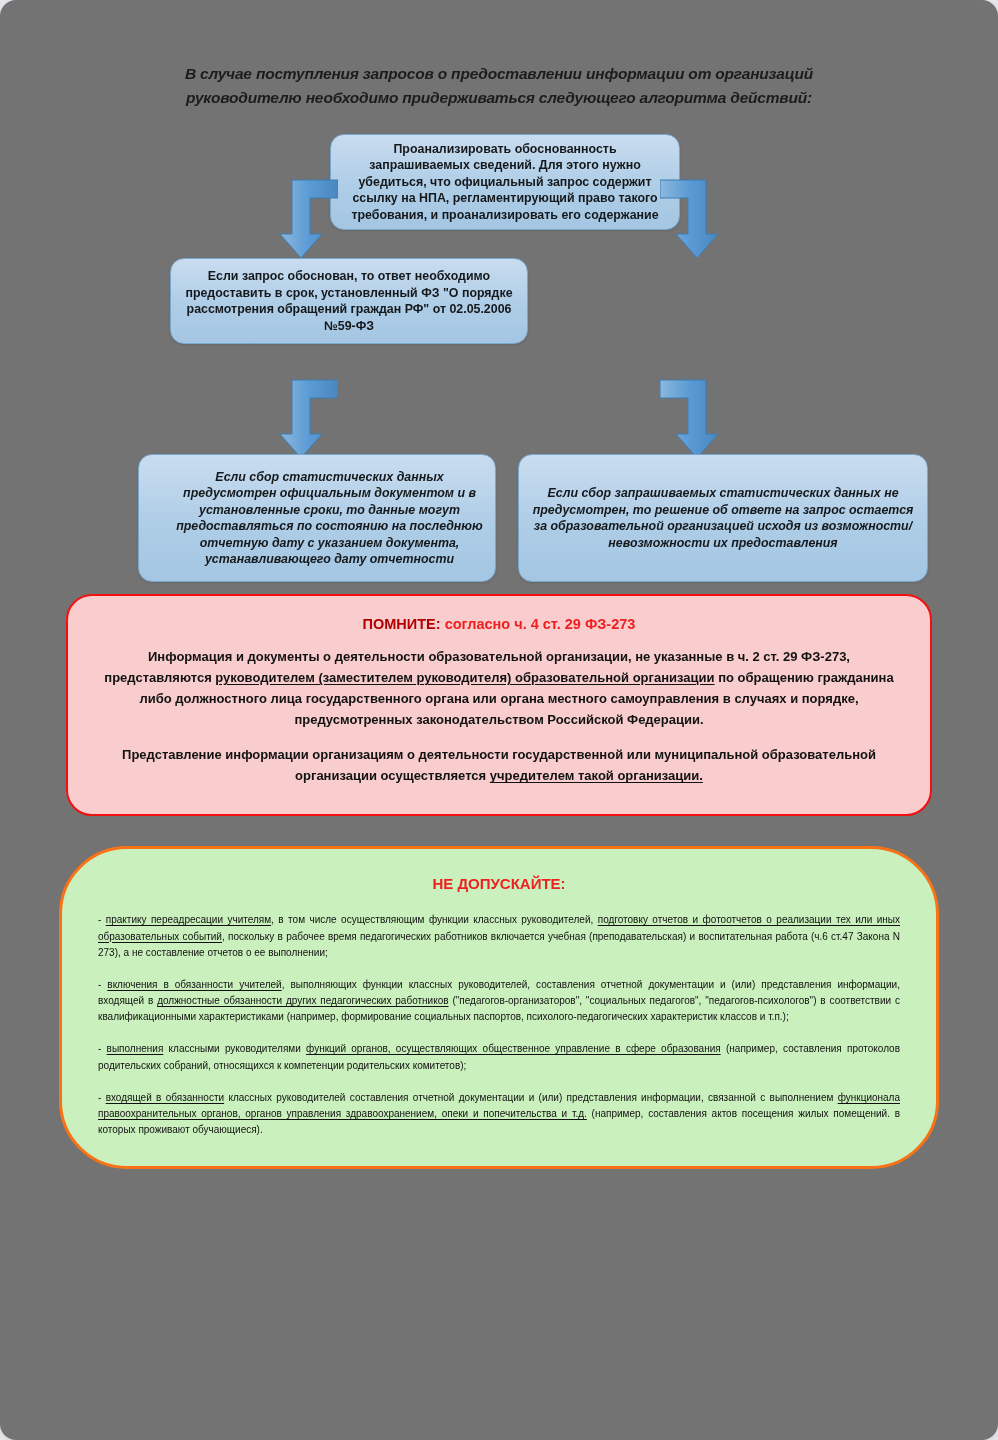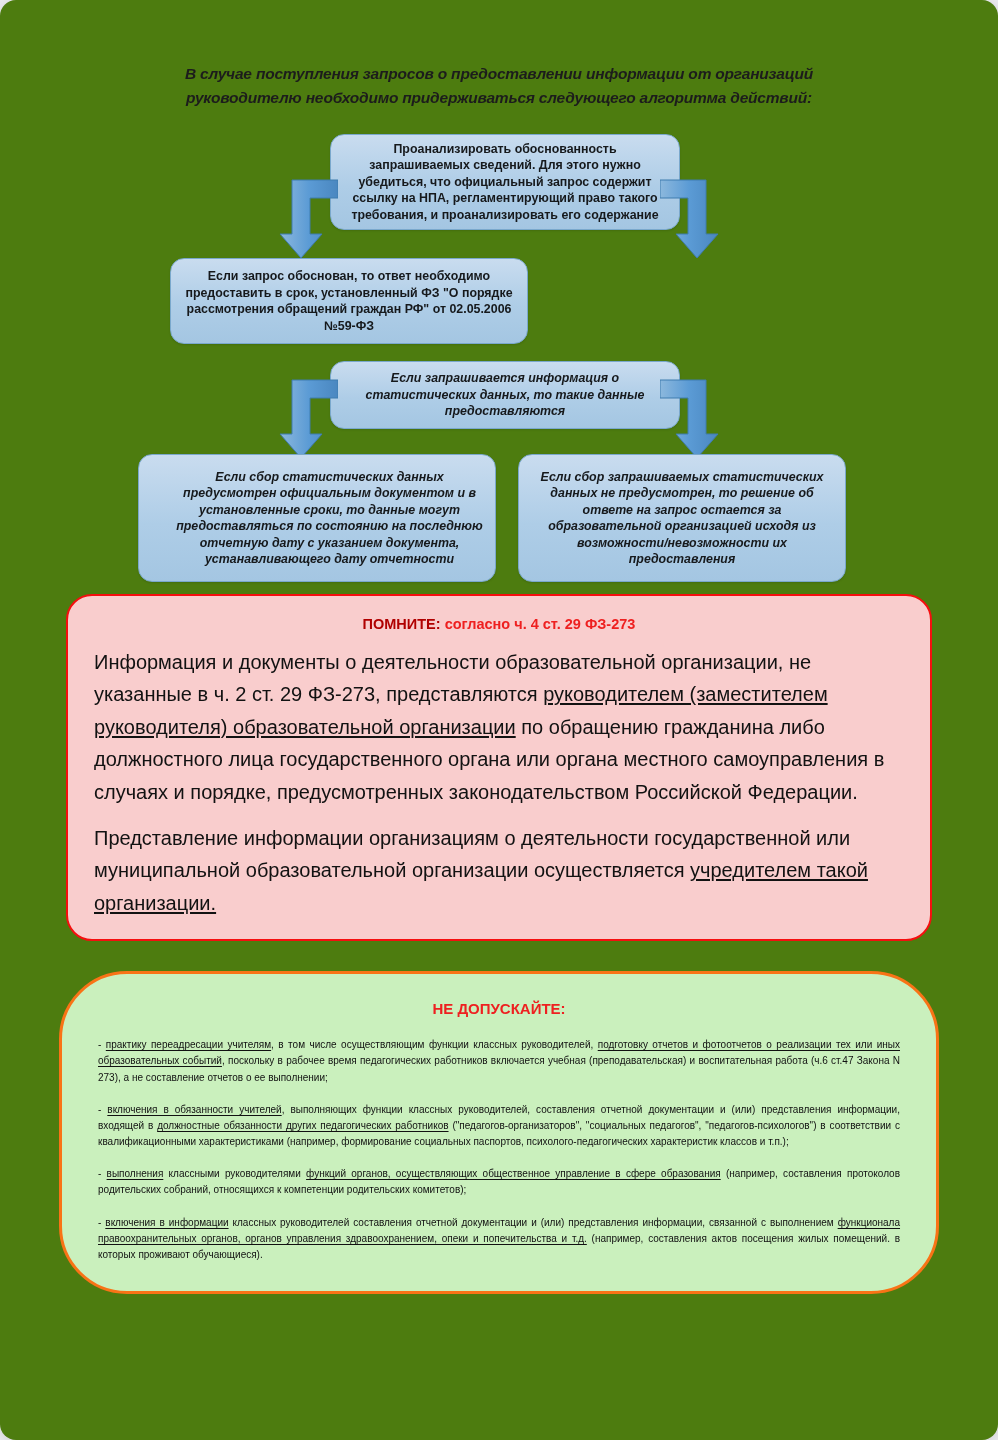--- a/index.html
+++ b/index.html
@@ -9,21 +9,21 @@
     font-family: "Liberation Sans", sans-serif;
   }
   body {
     width: 998px; height: 1440px;
     display: flex; align-items: flex-start; justify-content: center;
     overflow: hidden;
   }
   .page {
     position: relative;
     width: 998px; height: 1440px;
-    background: #4d7c0f;
+    background: #737373;
     border-radius: 16px;
     box-shadow: 0 2px 10px rgba(0,0,0,.10);
     overflow: hidden;
   }
 
   
   .doc-title {
     margin: 62px auto 0 auto;
     width: 640px;
     text-align: center;
@@ -53,53 +53,55 @@
     box-shadow: 0 1px 2px rgba(0,0,0,.12);
   }
   .fbox.ital { font-style: italic; }
   .fbox p { margin: 0; }
 
   .box-top     { left: 330px; top: 8px;   width: 350px; height: 96px; }
   .box-left1   { left: 138px; top: 132px; width: 358px; height: 86px; margin-left: 32px; }
   .box-right1  { left: 518px; top: 132px; width: 358px; height: 86px; }
   .box-mid     { left: 330px; top: 235px; width: 350px; height: 68px; }
   .box-left2   { left: 138px; top: 328px; width: 358px; height: 128px; padding-left: 37px; }
-  .box-right2  { left: 518px; top: 328px; width: 328px; height: 128px; }
+  .box-right2  { left: 518px; top: 328px; width: 410px; height: 128px; }
 
   
   .arrow { position: absolute; }
   .arrow svg { display: block; }
 
   
   .alert {
     margin: 0 auto;
     padding: 18px 26px 22px 26px;
   }
   .alert p { margin: 0; }
 
   .alert-red {
     width: 866px;
     background: #f9cdcd;
     border: 2.5px solid #f50f0f;
     border-radius: 26px;
     margin-top: 8px;
-    padding: 20px 26px 20px 26px;
+    padding: 20px 26px 28px 26px;
   }
   .alert-red .head {
     text-align: center;
     font-size: 14.5px;
     font-weight: bold;
     margin-bottom: 14px;
   }
   .alert-red .head .k { color: #b00000; }
   .alert-red .head .v { color: #ee2020; }
   .alert-red .body {
-    font-size: 20px;
+    font-size: 13px;
     line-height: 1.62;
     color: #121212;
+    text-align: center;
+    font-weight: bold;
   }
   .alert-red .body + .body { margin-top: 14px; }
   .alert-red u { text-decoration: underline; text-underline-offset: 2px; }
 
   .alert-green {
     width: 880px;
     background: #caf0bd;
     border: 3px solid #f97316;
     border-radius: 68px;
     margin-top: 30px;
@@ -152,23 +154,20 @@
     <div class="arrow" style="left:660px; top:50px;">
       <svg width="62" height="84" viewBox="0 0 62 84">
         <path d="M0,4 L0,22 L28,22 L28,58 L16,58 L37,82 L58,58 L46,58 L46,4 Z" fill="url(#ag1)" stroke="#3f7caf" stroke-width="1"></path>
       </svg>
     </div>
 
     <div class="fbox box-left1">
       <p>Если запрос обоснован, то ответ необходимо предоставить в срок, установленный ФЗ "О порядке рассмотрения обращений граждан РФ" от 02.05.2006 №59-ФЗ</p>
     </div>
 
-    <div class="fbox ital box-mid">
-      <p>Если запрашивается информация о статистических данных, то такие данные предоставляются</p>
-    </div>
 
     <div class="arrow" style="left:276px; top:250px;">
       <svg width="62" height="84" viewBox="0 0 62 84">
         <path d="M62,4 L62,22 L34,22 L34,58 L46,58 L25,82 L4,58 L16,58 L16,4 Z" fill="url(#ag1)" stroke="#3f7caf" stroke-width="1"></path>
       </svg>
     </div>
 
     <div class="arrow" style="left:660px; top:250px;">
       <svg width="62" height="84" viewBox="0 0 62 84">
         <path d="M0,4 L0,22 L28,22 L28,58 L16,58 L37,82 L58,58 L46,58 L46,4 Z" fill="url(#ag1)" stroke="#3f7caf" stroke-width="1"></path>
@@ -205,17 +204,17 @@
 
     <p class="item">
       <span>- </span><u>включения в обязанности учителей</u><span>, выполняющих функции классных руководителей, составления отчетной документации и (или) представления информации, входящей в </span><u>должностные обязанности других педагогических работников</u><span> ("педагогов-организаторов", "социальных педагогов", "педагогов-психологов") в соответствии с квалификационными характеристиками (например, формирование социальных паспортов, психолого-педагогических характеристик классов и т.п.);</span>
     </p>
 
     <p class="item">
       <span>- </span><u>выполнения</u><span> классными руководителями </span><u>функций органов, осуществляющих общественное управление в сфере образования</u><span> (например, составления протоколов родительских собраний, относящихся к компетенции родительских комитетов);</span>
     </p>
 
     <p class="item">
-      <span>- </span><u>включения в информации</u><span> классных руководителей составления отчетной документации и (или) представления информации, связанной с выполнением </span><u>функционала правоохранительных органов, органов управления здравоохранением, опеки и попечительства и т.д.</u><span> (например, составления актов посещения жилых помещений. в которых проживают обучающиеся).</span>
+      <span>- </span><u>входящей в обязанности</u><span> классных руководителей составления отчетной документации и (или) представления информации, связанной с выполнением </span><u>функционала правоохранительных органов, органов управления здравоохранением, опеки и попечительства и т.д.</u><span> (например, составления актов посещения жилых помещений. в которых проживают обучающиеся).</span>
     </p>
   </div>
 
 </div>
 
 </body></html>

